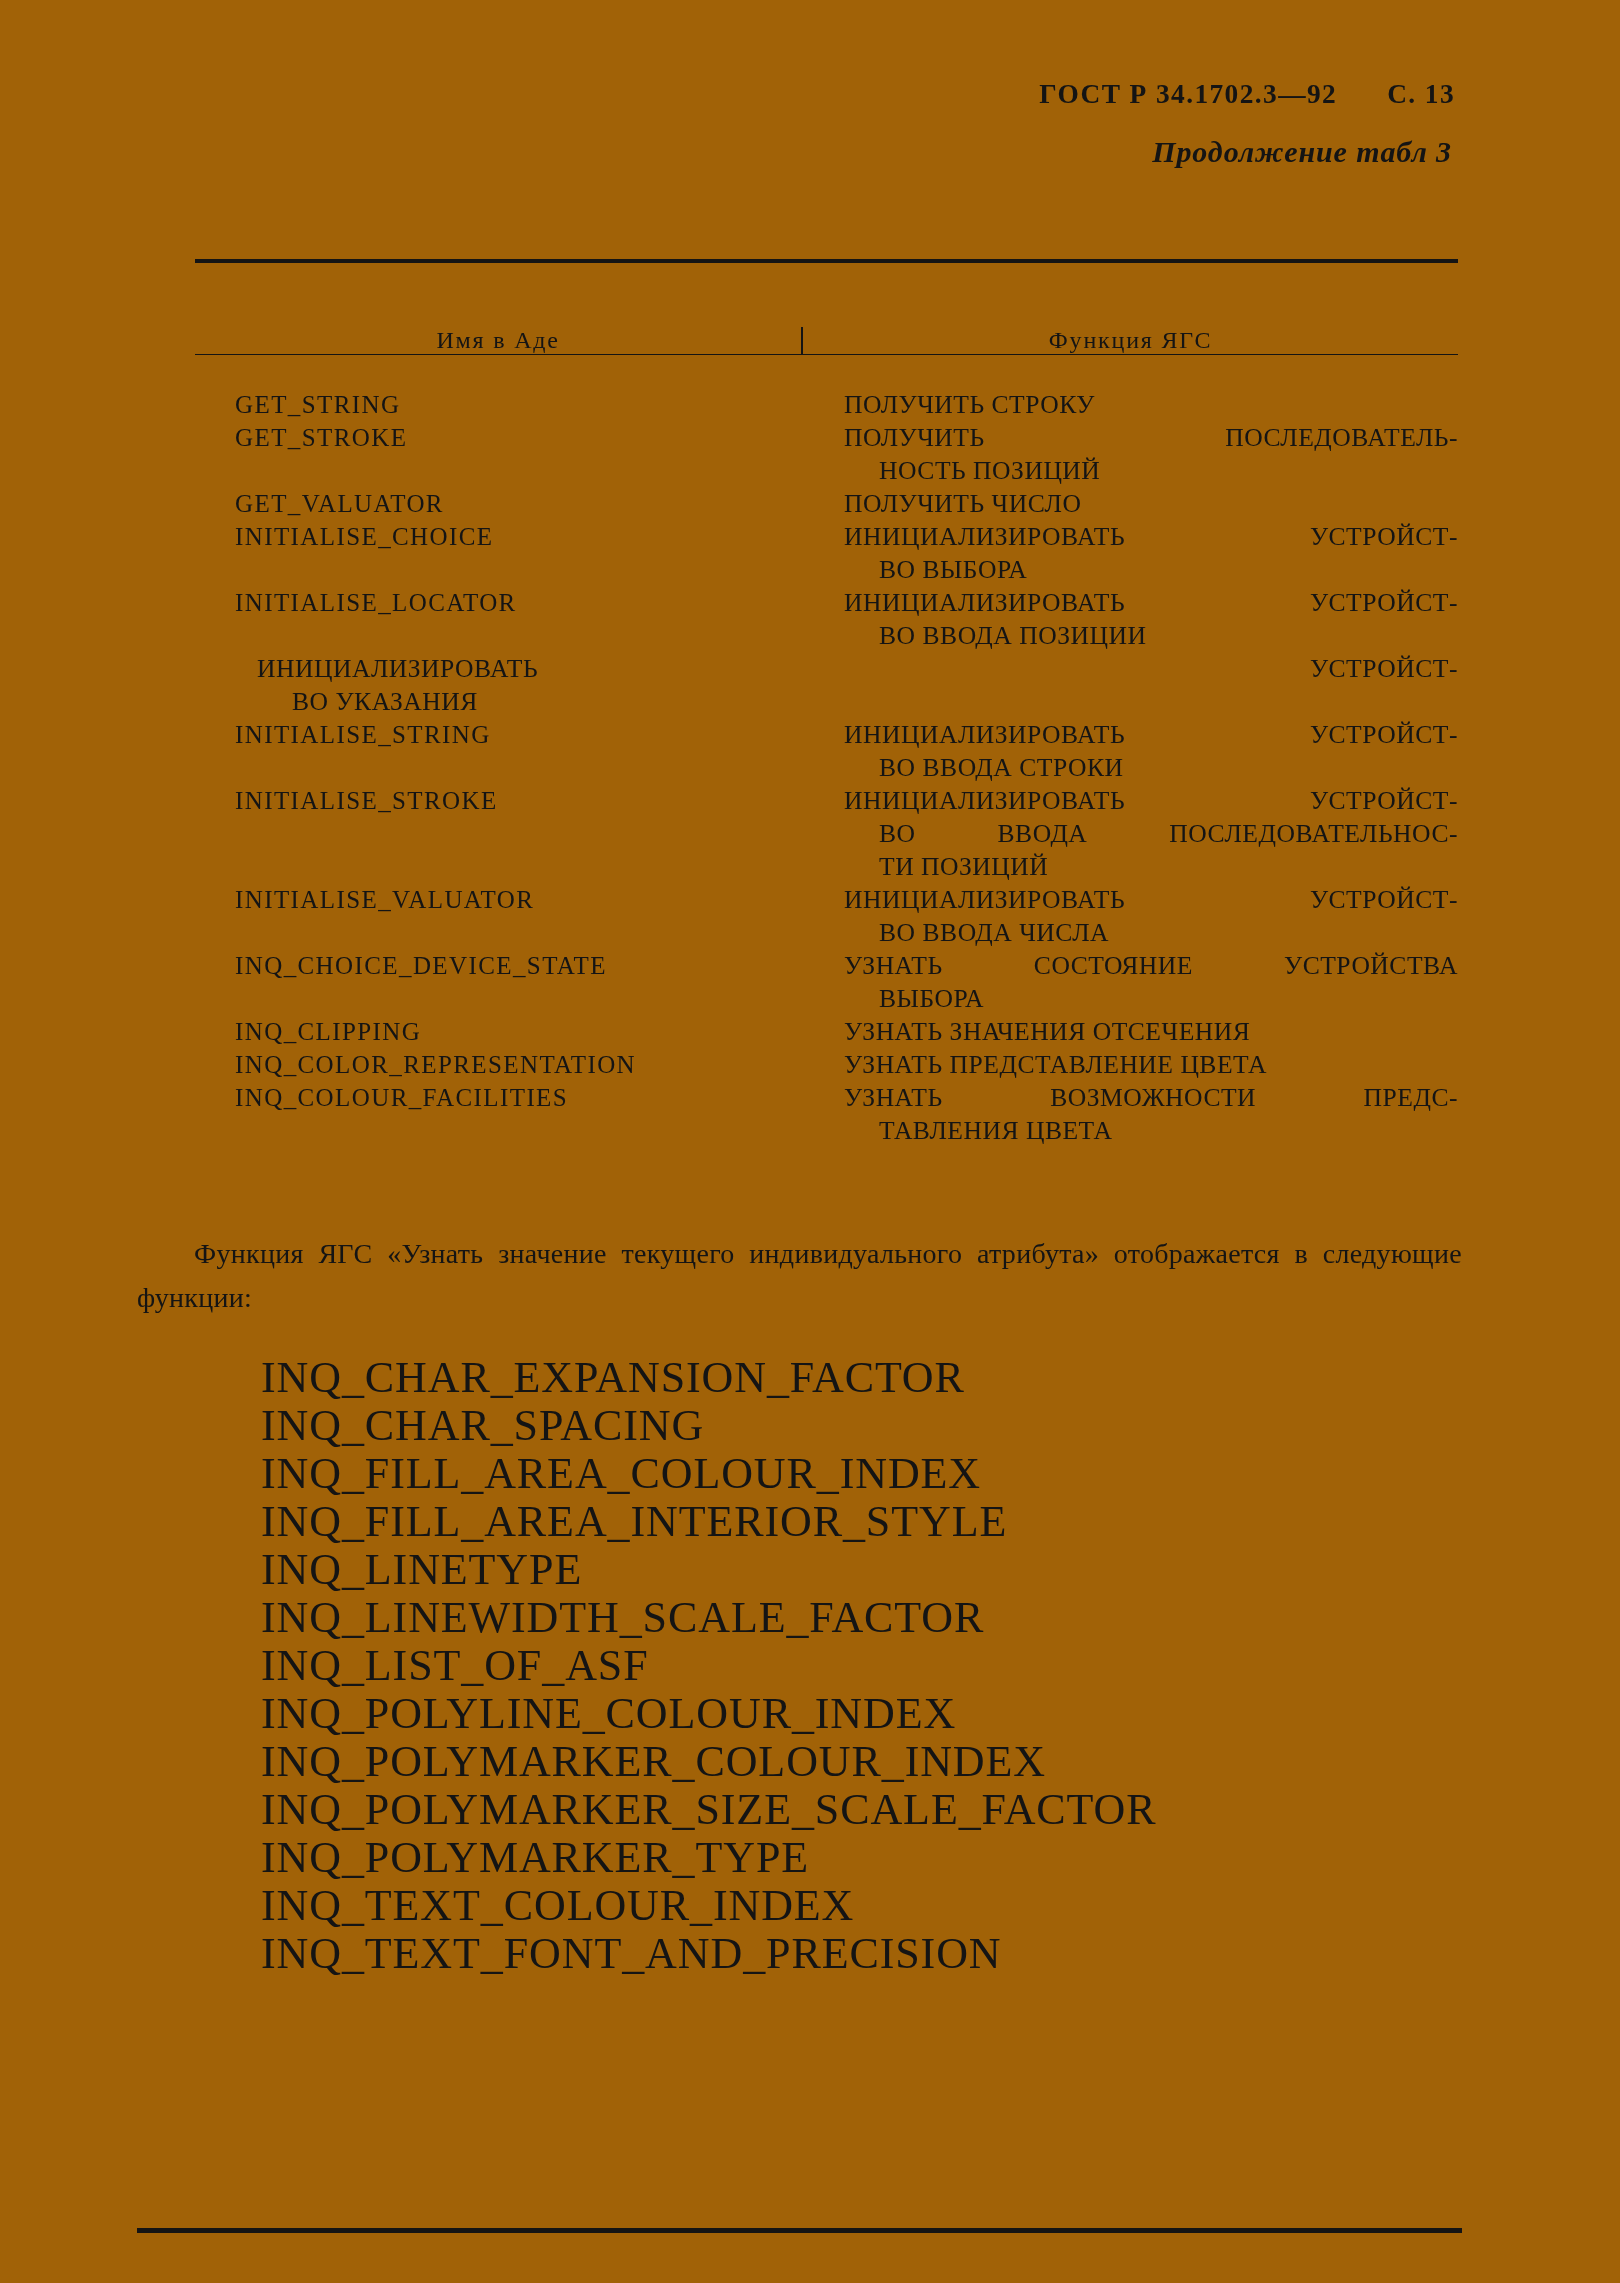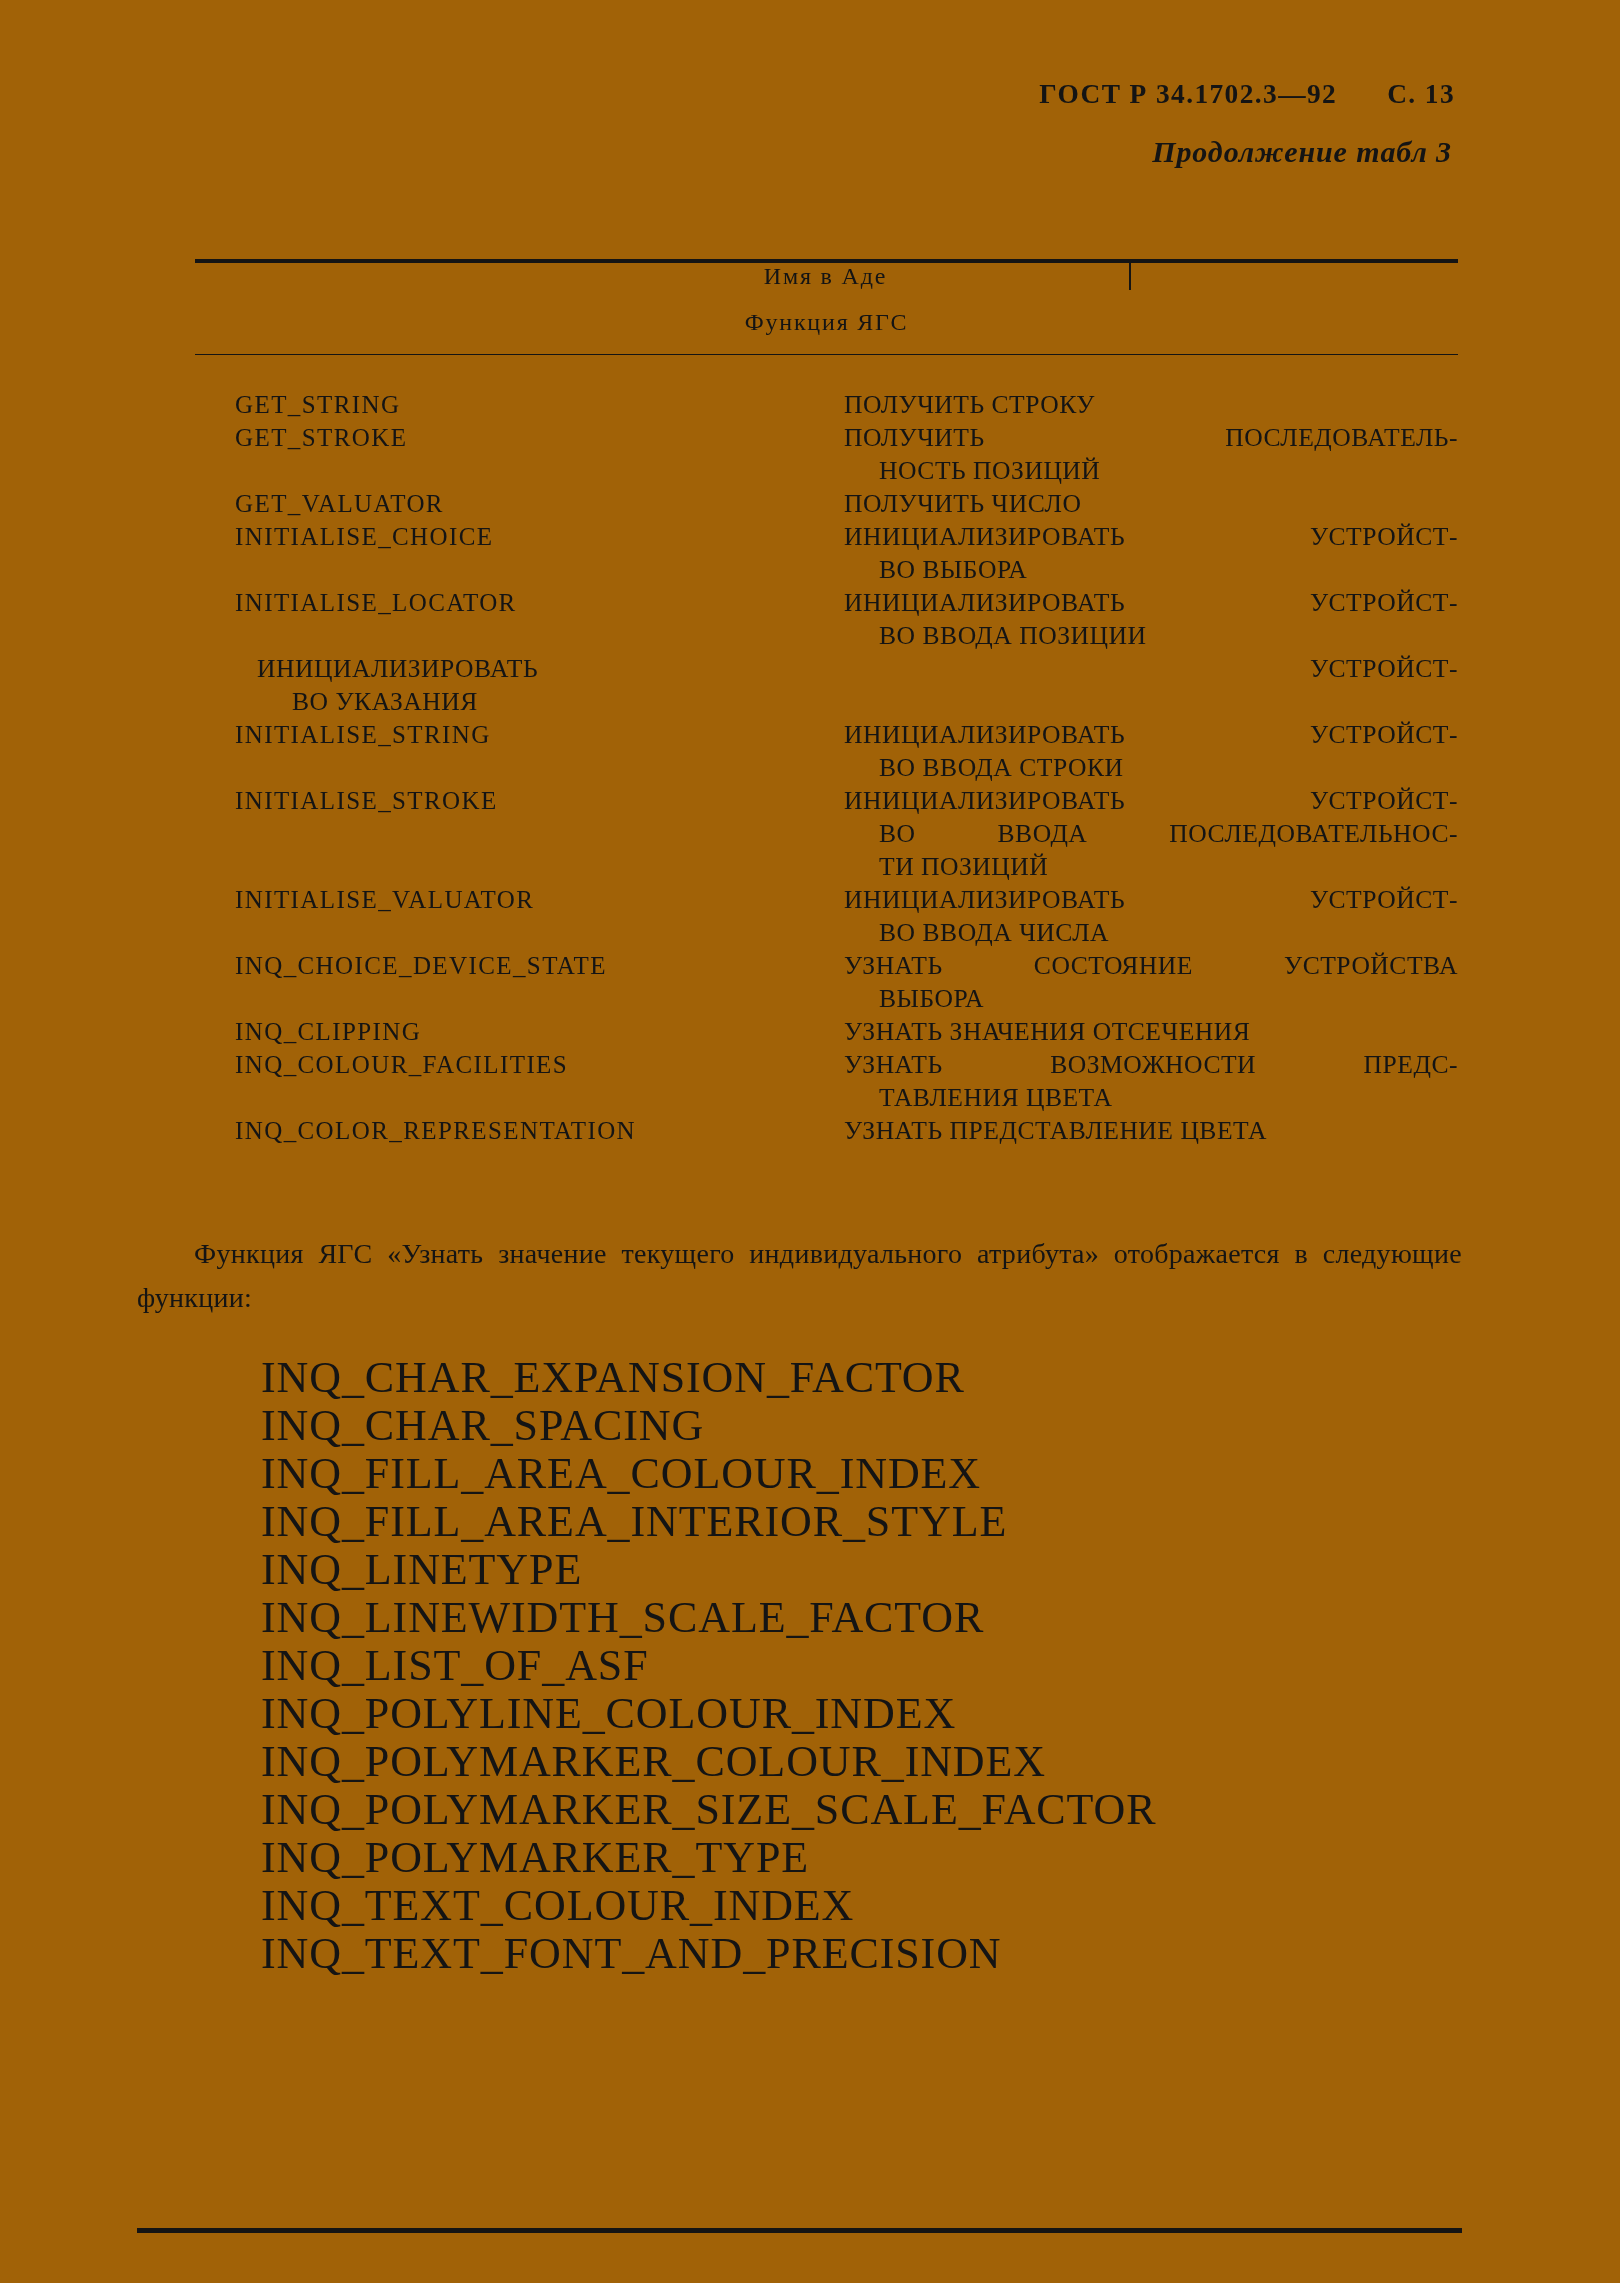--- a/index.html
+++ b/index.html
@@ -29,22 +29,21 @@
 
   
   .gost-table {
     position:absolute; top:259px; left:195px; width:1263px;
   }
   .t-head {
     display:flex;
     border-top:4.6px solid #141414;
     border-bottom:1.8px solid #141414;
     height:91px;
-    align-items:center;
-    flex-direction:column;
+    align-items:flex-end;
   }
   .t-head .hcell {
     display:flex; align-items:center; justify-content:center;
     font-size:24px; letter-spacing:1.8px;
   }
   .t-head .h1 { width:48%; border-right:2.7px solid #141414; }
   .t-head .h2 { flex:1; }
 
   .t-body { padding-top:33px; }
   .t-row { display:flex;margin-left:40px; }
@@ -191,33 +190,33 @@
         <div class="t-row">
           <div class="c1">
             <div class="ln">INQ_CLIPPING</div>
           </div>
           <div class="c2">
             <div class="ln">УЗНАТЬ ЗНАЧЕНИЯ ОТСЕЧЕНИЯ</div>
           </div>
         </div>
         <div class="t-row">
           <div class="c1">
+            <div class="ln">INQ_COLOR_REPRESENTATION</div>
+          </div>
+          <div class="c2">
+            <div class="ln">УЗНАТЬ ПРЕДСТАВЛЕНИЕ ЦВЕТА</div>
+          </div>
+        </div>
+        <div class="t-row">
+          <div class="c1">
             <div class="ln">INQ_COLOUR_FACILITIES</div>
           </div>
           <div class="c2">
             <div class="ln just">УЗНАТЬ ВОЗМОЖНОСТИ ПРЕДС-</div>
             <div class="ln cont">ТАВЛЕНИЯ ЦВЕТА</div>
-          </div>
-        </div>
-        <div class="t-row">
-          <div class="c1">
-            <div class="ln">INQ_COLOR_REPRESENTATION</div>
-          </div>
-          <div class="c2">
-            <div class="ln">УЗНАТЬ ПРЕДСТАВЛЕНИЕ ЦВЕТА</div>
           </div>
         </div>
       </div>
   </div>
 
   <p class="para">Функция ЯГС «Узнать значение текущего индивидуального атрибута» отображается в следующие функции:</p>
 
   <div class="fn-list" id="fn-list">
       <div class="fn-item">INQ_CHAR_EXPANSION_FACTOR</div>
       <div class="fn-item">INQ_CHAR_SPACING</div>

